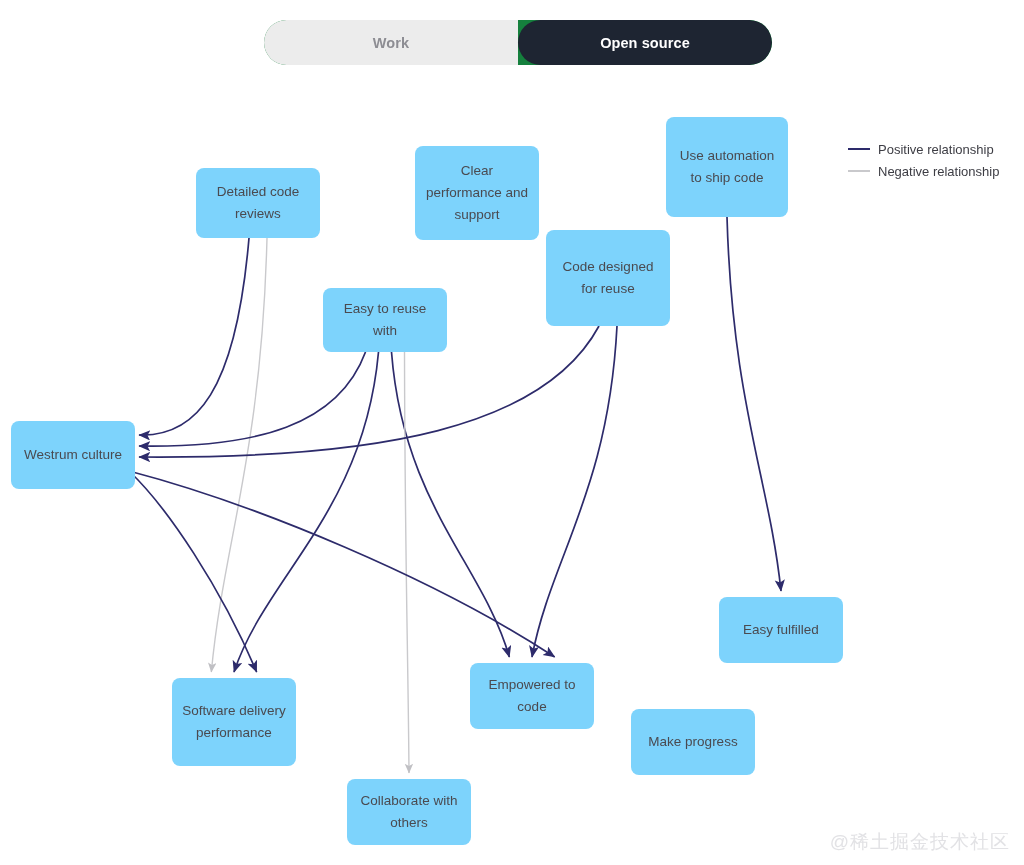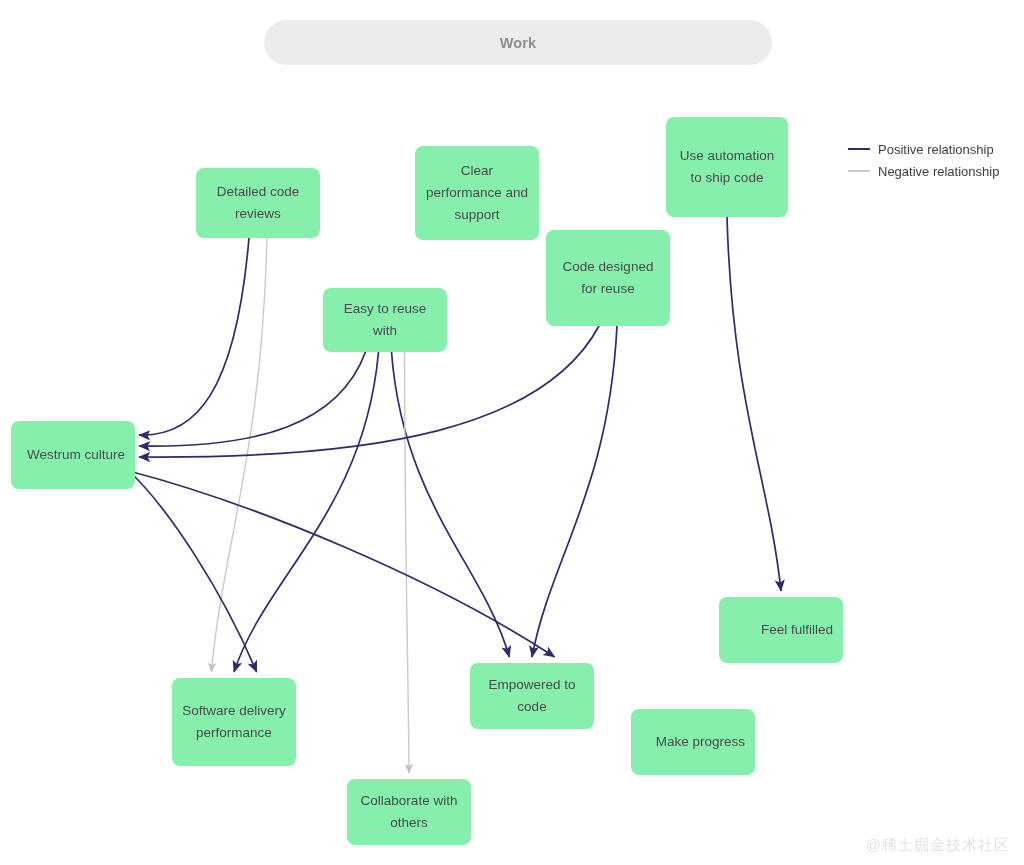--- a/index.html
+++ b/index.html
@@ -61,25 +61,25 @@
     position: absolute;
     left: 0;
     top: 0;
     width: 1024px;
     height: 865px;
   }
 
   
   .node {
     position: absolute;
-    background: #86efac;
+    background: #7dd3fc;
     border-radius: 8px;
     display: flex;
     align-items: center;
-    justify-content: flex-end;
+    justify-content: center;
     text-align: center;
     color: #4a4a50;
     font-size: 13.5px;
     line-height: 22px;
     padding: 0 10px;
     box-sizing: border-box;
     z-index: 5;
   }
 
   
@@ -106,32 +106,35 @@
     font-size: 13px;
     color: #3d3d44;
     white-space: nowrap;
   }
 
   
   #watermark {
     position: absolute;
     right: 14px;
     bottom: 10px;
-    font-size: 15px;
+    font-size: 19px;
     color: #e2e2e5;
     letter-spacing: 1px;
     user-select: none;
   }
 </style>
 </head>
 <body>
 
 <div id="toggle-group">
   <div class="toggle-option inactive">
     <span>Work</span>
+  </div>
+  <div class="toggle-option active">
+    <span>Open source</span>
   </div>
 </div>
 
 <div id="diagram-canvas">
   <svg id="edge-layer" viewBox="0 0 1024 865">
     <defs>
       <marker id="arrow-positive" markerWidth="9" markerHeight="9" refX="6.6" refY="3" orient="auto" markerUnits="strokeWidth">
         <path d="M0,0 L7,3 L0,6 L1.6,3 z" fill="#2d2b6b"></path>
       </marker>
       <marker id="arrow-negative" markerWidth="9" markerHeight="9" refX="6.6" refY="3" orient="auto" markerUnits="strokeWidth">
@@ -171,21 +174,21 @@
       <div class="node" style="left: 11px; top: 421px; width: 124px; height: 68px;">
         <span>Westrum culture</span>
       </div>
       <div class="node" style="left: 172px; top: 678px; width: 124px; height: 88px;">
         <span>Software delivery performance</span>
       </div>
       <div class="node" style="left: 470px; top: 663px; width: 124px; height: 66px;">
         <span>Empowered to code</span>
       </div>
       <div class="node" style="left: 719px; top: 597px; width: 124px; height: 66px;">
-        <span>Feel fulfilled</span>
+        <span>Easy fulfilled</span>
       </div>
       <div class="node" style="left: 347px; top: 779px; width: 124px; height: 66px;">
         <span>Collaborate with others</span>
       </div>
       <div class="node" style="left: 631px; top: 709px; width: 124px; height: 66px;">
         <span>Make progress</span>
       </div>
     </div>
 </div>
 

